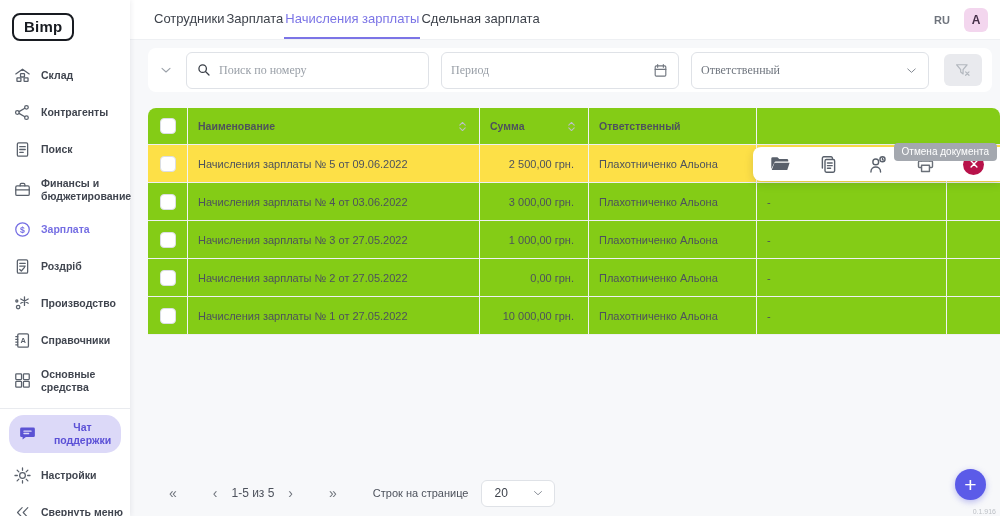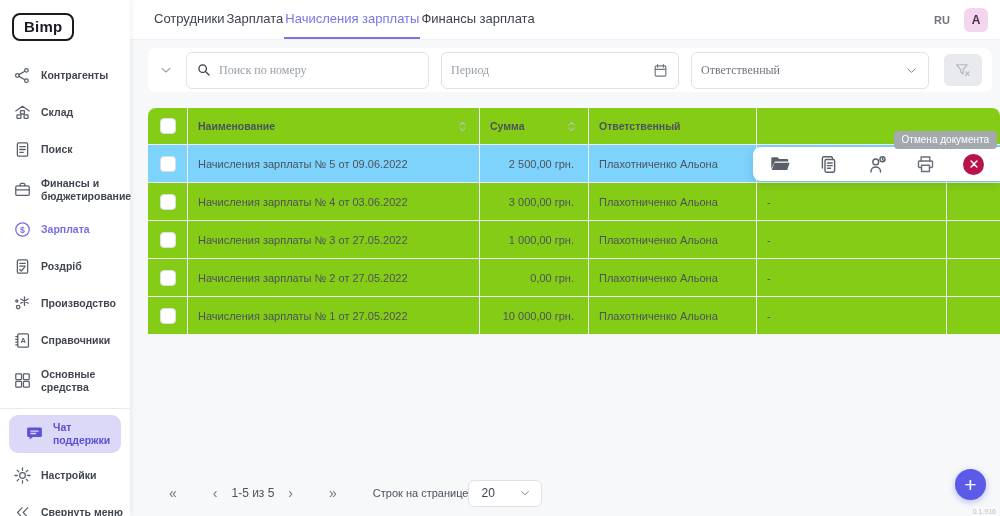--- a/index.html
+++ b/index.html
@@ -9,21 +9,21 @@
   
   .sidebar { width:130px; min-width:130px; background:#fff; box-shadow:1px 0 5px rgba(35,40,60,.08); z-index:5; display:flex; flex-direction:column; }
   .logo { margin:13px 0 4px 12px; border:2px solid #181b21; border-radius:8px; padding:3px 10px 4px; font-size:15px; font-weight:bold; color:#181b21; width:max-content; letter-spacing:.2px; }
   .side-nav { margin-top:12px; }
   .side-item { display:flex; align-items:center; gap:9px; padding:9px 4px 9px 13px; cursor:pointer; }
   .side-item .sicon { width:19px; min-width:19px; height:19px; display:flex; align-items:center; justify-content:center; }
   .side-item .slabel { font-size:10.5px; font-weight:600; color:#40454f; line-height:1.2; }
   .side-item.active .slabel { color:#756ee3; }
   .side-divider { height:1px; background:#e9ebef; margin:6px 0 6px 0; }
   .side-footer { margin-top:auto; padding-bottom:10px; }
-  .chat-pill { margin:2px 9px 4px 9px; padding:6px 2px 6px 16px; background:#dcd9f8; border-radius:9px; }
+  .chat-pill { margin:2px 9px 4px 9px; padding:6px 2px 6px 9px; background:#dcd9f8; border-radius:15px;text-align:center; }
   .chat-pill .slabel { color:#5b50d6; }
   svg.icn { stroke:#59606b; stroke-width:1.6; fill:none; stroke-linecap:round; stroke-linejoin:round; }
   .active svg.icn { stroke:#756ee3; }
 
   
   .main { flex:1; display:flex; flex-direction:column; background:#f7f8fa; min-width:0; }
   .topbar { height:40px; background:#fff; display:flex; align-items:stretch; padding:0 12px 0 23px; border-bottom:1px solid #eef0f3; }
   .tab { display:flex; align-items:center; font-size:13px; color:#3d424b; border-bottom:2px solid transparent; padding:0 1px; cursor:pointer; white-space:nowrap; }
   .tab.active { color:#7b74e6; border-bottom-color:#7b74e6; }
   .topbar-right { margin-left:auto; display:flex; align-items:center; gap:14px; }
@@ -40,86 +40,86 @@
   .f-period { width:238px; }
   .f-resp   { width:238px; justify-content:space-between; cursor:pointer; }
   .f-resp .sel-text { font-size:12px; color:#70767f; }
   .filter-clear { margin-left:auto; width:38px; height:32px; background:#e9eaee; border:none; border-radius:6px; display:flex; align-items:center; justify-content:center; cursor:pointer; }
 
   
   .table-card { margin:16px 0 0 18px; background:#fff; border-radius:8px 8px 0 0; overflow:hidden; }
   .trow { display:flex; align-items:stretch; border-bottom:1px solid #eef0f3; background:#84cc16; }
   .trow.thead { height:37px; }
   .trow.tbody { height:38px; }
-  .trow.hovered { background:#7dd3fc;justify-content:space-between; }
+  .trow.hovered { background:#fde047;justify-content:space-between; }
   .tcell { display:flex; align-items:center; padding:0 10px; border-right:1px solid #f1f2f5; font-size:11px; color:#4d525c; overflow:hidden; white-space:nowrap; }
   .tcell:last-child { border-right:none; }
   .c-check { width:40px; min-width:40px; justify-content:center; padding:0; }
   .c-name { width:292px; min-width:292px; justify-content:space-between; }
   .c-sum { width:109px; min-width:109px; }
   .c-sum.head { justify-content:space-between; }
   .c-sum.val { justify-content:flex-end; padding-right:14px; }
   .c-resp { width:168px; min-width:168px; }
   .c-comment { width:190px; min-width:190px; }
   .c-actions { flex:1; }
   .thead .tcell { font-weight:bold; font-size:10.5px; color:#4d525c; }
   .checkbox { width:16px; height:16px; border:1px solid #dbdee3; border-radius:4px; background:#fff; cursor:pointer; }
   .sort { width:13px; height:13px; min-width:13px; }
 
   
   .action-panel { position:absolute; left:753px; right:0; top:147px; height:34px; background:#fff; border-radius:8px 0 0 8px; box-shadow:0 3px 10px rgba(25,30,60,.14); display:flex; align-items:center; justify-content:space-between; padding:0 16px 0 16px; z-index:8; }
   .act { width:22px; height:22px; display:flex; align-items:center; justify-content:center; cursor:pointer; }
   .cancel-circle { width:21px; height:21px; border-radius:50%; background:#b8124a; display:flex; align-items:center; justify-content:center; cursor:pointer; }
-  .tooltip { position:absolute; top:131px; right:3px; background:#a4a8af; color:#fff; font-size:10px; padding:3px 8px 4px; border-radius:4px; z-index:9; white-space:nowrap; }
+  .tooltip { position:absolute; top:143px; right:3px; background:#a4a8af; color:#fff; font-size:10px; padding:3px 8px 4px; border-radius:4px; z-index:9; white-space:nowrap; }
 
   
   .pagination { margin-top:auto; height:46px; display:flex; align-items:center; padding-left:35px; gap:0; }
   .pg-btn { color:#70757d; font-size:14px; cursor:pointer; padding:0 4px; user-select:none; }
   .pg-gap { width:28px; }
   .pg-range { font-size:12px; color:#4d525c; padding:0 10px; }
-  .pg-label { font-size:11px; color:#4d525c; margin-left:32px; }
+  .pg-label { font-size:11px; color:#4d525c; margin-left:32px; margin-right:13px; }
   .pg-select { width:74px; height:27px; border:1px solid #dfe2e7; border-radius:6px; background:#fff; display:flex; align-items:center; justify-content:space-between; padding:0 9px 0 12px; font-size:12px; color:#3d424b; cursor:pointer; }
 
   .fab { position:absolute; right:14px; bottom:16px; width:31px; height:31px; border-radius:50%; border:none; background:#5b5be8; color:#fff; font-size:21px; line-height:29px; text-align:center; cursor:pointer; box-shadow:0 2px 6px rgba(70,70,220,.35); z-index:9; padding:0; }
   .version { position:absolute; right:4px; bottom:1px; font-size:7px; color:#bdc0c6; }
 </style>
 </head>
 <body>
 
 <div class="page">
 
   <aside class="sidebar">
     <div class="logo">Bimp</div>
 
     <nav class="side-nav">
       <div class="side-item">
         <span class="sicon">
             <svg class="icn" width="19" height="19" viewBox="0 0 24 24">
+              <path d="M3.5 10L12 4l8.5 6"></path>
+              <rect x="9.5" y="9.5" width="5" height="4.4" rx=".6"></rect>
+              <rect x="5" y="15" width="5" height="4.5" rx=".6"></rect>
+              <rect x="14" y="15" width="5" height="4.5" rx=".6"></rect>
+            </svg>
+          </span>
+        <span class="slabel">Склад</span>
+      </div>
+      <div class="side-item">
+        <span class="sicon">
+            <svg class="icn" width="19" height="19" viewBox="0 0 24 24">
               <circle cx="5.5" cy="12" r="2.3"></circle>
               <circle cx="17" cy="5.5" r="2.3"></circle>
               <circle cx="17" cy="18.5" r="2.3"></circle>
               <path d="M7.6 10.9l7.3-4.2M7.6 13.1l7.3 4.2"></path>
             </svg>
           </span>
         <span class="slabel">Контрагенты</span>
       </div>
       <div class="side-item">
         <span class="sicon">
             <svg class="icn" width="19" height="19" viewBox="0 0 24 24">
-              <path d="M3.5 10L12 4l8.5 6"></path>
-              <rect x="9.5" y="9.5" width="5" height="4.4" rx=".6"></rect>
-              <rect x="5" y="15" width="5" height="4.5" rx=".6"></rect>
-              <rect x="14" y="15" width="5" height="4.5" rx=".6"></rect>
-            </svg>
-          </span>
-        <span class="slabel">Склад</span>
-      </div>
-      <div class="side-item">
-        <span class="sicon">
-            <svg class="icn" width="19" height="19" viewBox="0 0 24 24">
               <rect x="5.5" y="3.5" width="13" height="17" rx="1.6"></rect>
               <path d="M8.5 8.5h7M8.5 12h7M8.5 15.5h4.5"></path>
             </svg>
           </span>
         <span class="slabel">Поиск</span>
       </div>
       <div class="side-item">
         <span class="sicon">
             <svg class="icn" width="19" height="19" viewBox="0 0 24 24">
               <rect x="3.5" y="7.5" width="17" height="12" rx="1.6"></rect>
@@ -209,21 +209,21 @@
       </div>
     </div>
   </aside>
 
   <div class="main">
 
     <header class="topbar">
       <div class="tab">Сотрудники</div>
       <div class="tab">Зарплата</div>
       <div class="tab active">Начисления зарплаты</div>
-      <div class="tab">Финансы зарплата</div>
+      <div class="tab">Сдельная зарплата</div>
       <div class="topbar-right">
         <span class="lang">RU</span>
         <span class="avatar">A</span>
       </div>
     </header>
 
     <div class="filter-card">
       <span class="collapse-chevron"><svg class="icn" width="16" height="16" viewBox="0 0 24 24" style="stroke:#9aa0a8">
             <path d="M6 9.5l6 5.5 6-5.5"></path>
           </svg></span>

